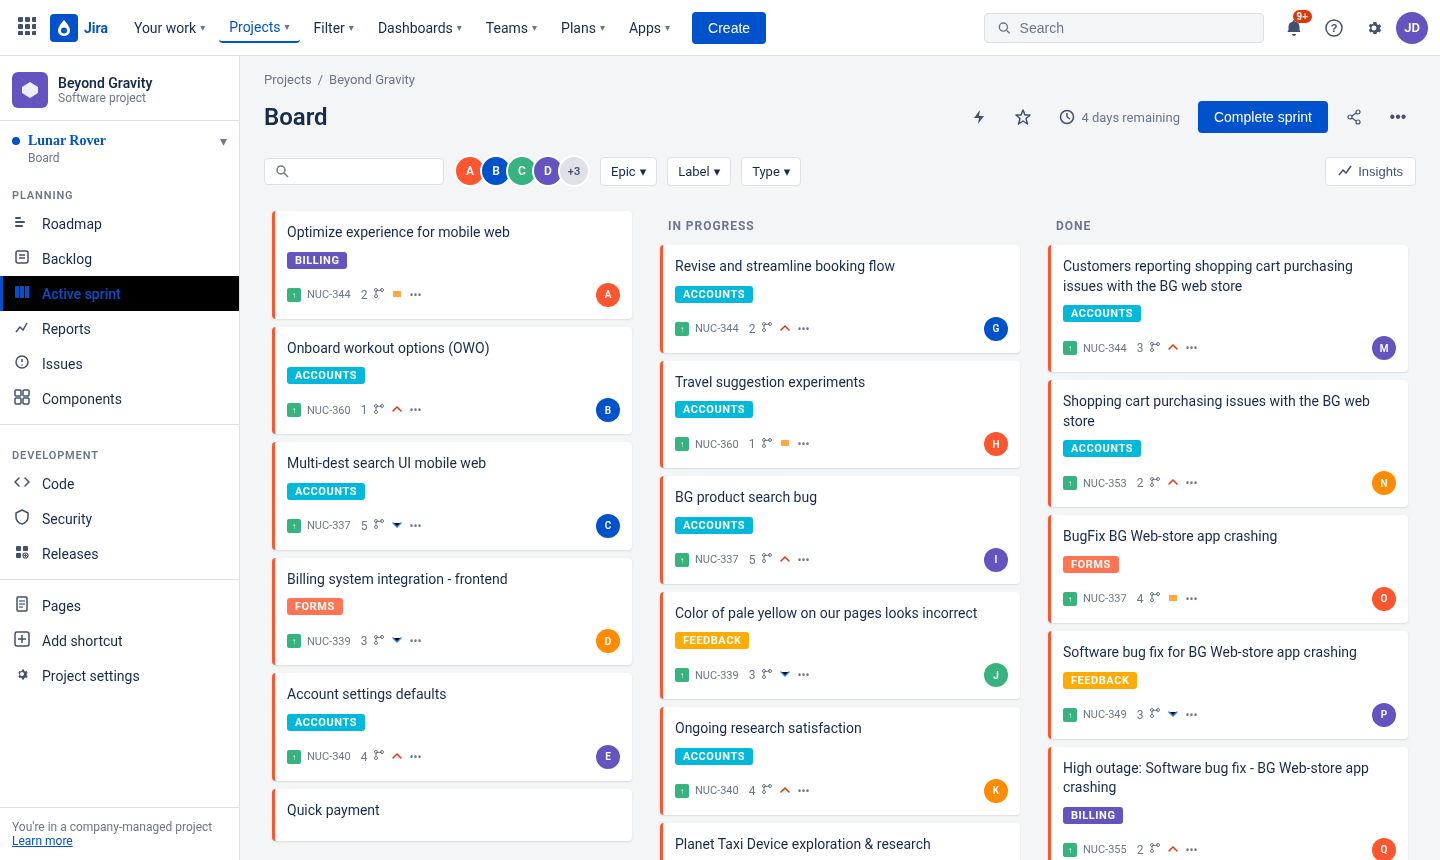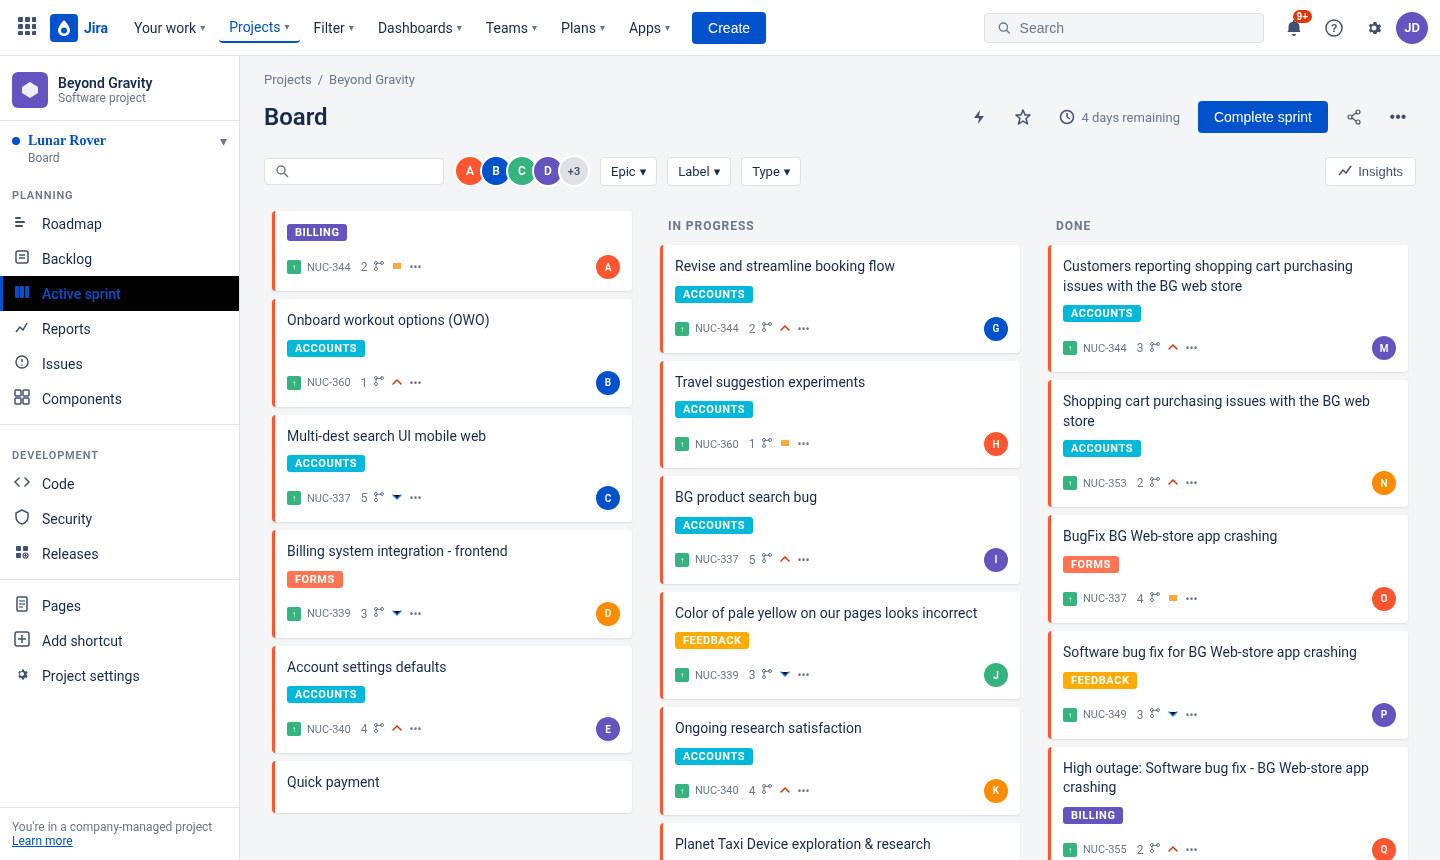--- a/index.html
+++ b/index.html
@@ -448,20 +448,21 @@
           <span>Insights</span>
         </button>
       </div>
     </div>
 
     <div style="display: grid; grid-template-columns: 1fr 1fr 1fr; gap: 12px; padding: 8px 24px 24px; overflow-x: auto;">
 
       <div style="background: #f4f5f7; border-radius: 4px;">
         <div style="padding: 4px 8px 8px;" id="todo-cards">
             <div class="card">
+      <div class="card-title">Optimize experience for mobile web</div>
       <div class="card-label label-billing">BILLING</div>
       <div class="card-meta">
         <span class="issue-icon">
           <svg width="10" height="10" viewBox="0 0 10 10">
                     <rect width="10" height="10" rx="2" fill="#36b37e"></rect>
                     <text x="5" y="8" text-anchor="middle" font-size="8" fill="#fff">↑</text>
                   </svg>
         </span>
         <span class="issue-id">NUC-344</span>
         <span class="meta-num">2</span>

